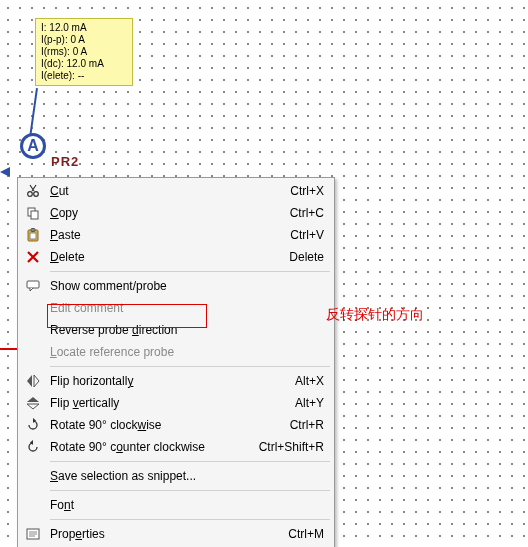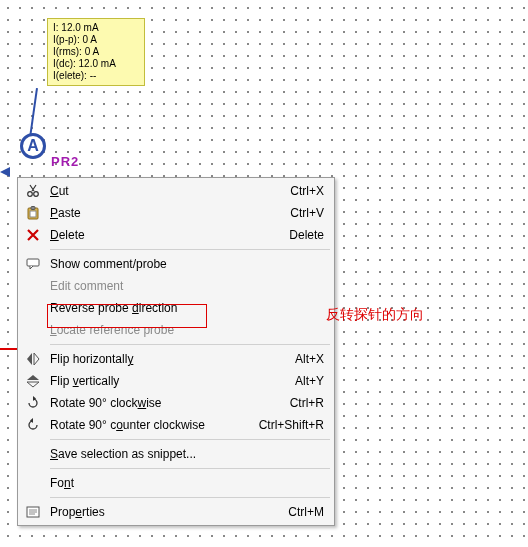--- a/index.html
+++ b/index.html
@@ -22,21 +22,20 @@
   .probe-box {
     position: absolute;
     left: 35px;
     top: 18px;
     width: 98px;
     background: #fdfab0;
     border: 1px solid #c2bd3c;
     padding: 3px 5px 3px 5px;
     font-size: 10px;
     line-height: 12px;
-    margin-left: 12px;
   }
   .probe-box div { white-space: nowrap; }
 
   .probe-wire {
     position: absolute;
     left: 36px;
     top: 88px;
     width: 2px;
     height: 54px;
     background: #2e4fa8;
@@ -59,21 +58,21 @@
     font-size: 16px;
     font-weight: bold;
     color: #2e4fa8;
   }
   .label-pr {
     position: absolute;
     left: 51px;
     top: 154px;
     font-size: 13px;
     font-weight: bold;
-    color: #a21caf;
+    color: #7f1d1d;
     letter-spacing: 1px;
   }
 
   .red-line {
     position: absolute;
     left: 0;
     top: 348px;
     width: 17px;
     height: 2px;
     background: #d00;
@@ -172,20 +171,30 @@
           <circle cx="5" cy="11" r="2.3" fill="none" stroke="#333" stroke-width="1.2"></circle>
           <circle cx="11" cy="11" r="2.3" fill="none" stroke="#333" stroke-width="1.2"></circle>
         </svg>
       </span>
       <span class="lbl"><span class="u">C</span>ut</span>
       <span class="sc">Ctrl+X</span>
     </div>
     <div class="menu-item">
       <span class="ico">
         <svg width="16" height="16" viewBox="0 0 16 16">
+          <rect x="3" y="3" width="7" height="8" fill="#fff" stroke="#555"></rect>
+          <rect x="6" y="6" width="7" height="8" fill="#fff" stroke="#555"></rect>
+        </svg>
+      </span>
+      <span class="lbl"><span class="u">C</span>opy</span>
+      <span class="sc">Ctrl+C</span>
+    </div>
+    <div class="menu-item">
+      <span class="ico">
+        <svg width="16" height="16" viewBox="0 0 16 16">
           <rect x="3" y="3" width="10" height="11" rx="1" fill="#d9b34a" stroke="#8a6a1e"></rect>
           <rect x="6" y="1.5" width="4" height="3" rx="1" fill="#888" stroke="#555"></rect>
           <rect x="5" y="6" width="6" height="6" fill="#fff" stroke="#888"></rect>
         </svg>
       </span>
       <span class="lbl"><span class="u">P</span>aste</span>
       <span class="sc">Ctrl+V</span>
     </div>
     <div class="menu-item">
       <span class="ico">

